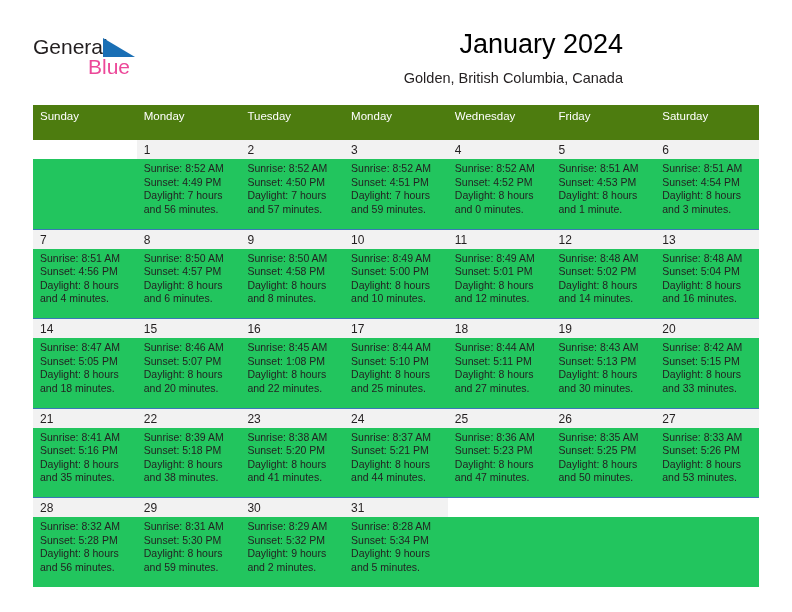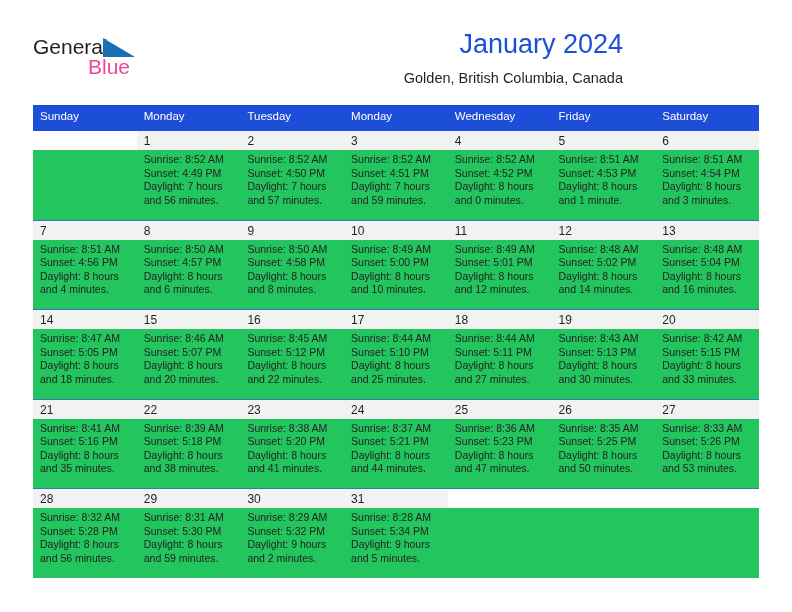--- a/index.html
+++ b/index.html
@@ -66,21 +66,21 @@
   }
 
   .title-block {
     position: absolute;
     right: 33px;
     top: 28px;
     text-align: right;
   }
   .cal-title {
     font-size: 27px;
-    color: #1d4ed8;
+    color: #000000;
     line-height: 32px;
     white-space: nowrap;
   }
   .cal-subtitle {
     font-size: 14.5px;
     color: #231f20;
     line-height: 20px;
     margin-top: 8px;
     white-space: nowrap;
   }
@@ -93,26 +93,26 @@
     width: 726px;
   }
   table.cal {
     border-collapse: collapse;
     table-layout: fixed;
     width: 726px;
   }
   table.cal col { width: 103.71px; }
 
   thead th {
-    background: #1d4ed8;
+    background: #4d7c0f;
     color: #ffffff;
     font-size: 11.5px;
     font-weight: normal;
     text-align: left;
-    padding: 5px 0 9px 7px;
+    padding: 5px 0 18px 7px;
     height: 19px;
     box-sizing: border-box;
     vertical-align: middle;
   }
 
   tr.daynum-row td {
     background: #f2f2f2;
     font-size: 12px;
     color: #231f20;
     padding: 3px 0 2px 7px;
@@ -309,21 +309,21 @@
             <span class="info-line">and 18 minutes.</span>
           </td>
           <td>
             <span class="info-line">Sunrise: 8:46 AM</span>
             <span class="info-line">Sunset: 5:07 PM</span>
             <span class="info-line">Daylight: 8 hours</span>
             <span class="info-line">and 20 minutes.</span>
           </td>
           <td>
             <span class="info-line">Sunrise: 8:45 AM</span>
-            <span class="info-line">Sunset: 5:12 PM</span>
+            <span class="info-line">Sunset: 1:08 PM</span>
             <span class="info-line">Daylight: 8 hours</span>
             <span class="info-line">and 22 minutes.</span>
           </td>
           <td>
             <span class="info-line">Sunrise: 8:44 AM</span>
             <span class="info-line">Sunset: 5:10 PM</span>
             <span class="info-line">Daylight: 8 hours</span>
             <span class="info-line">and 25 minutes.</span>
           </td>
           <td>

